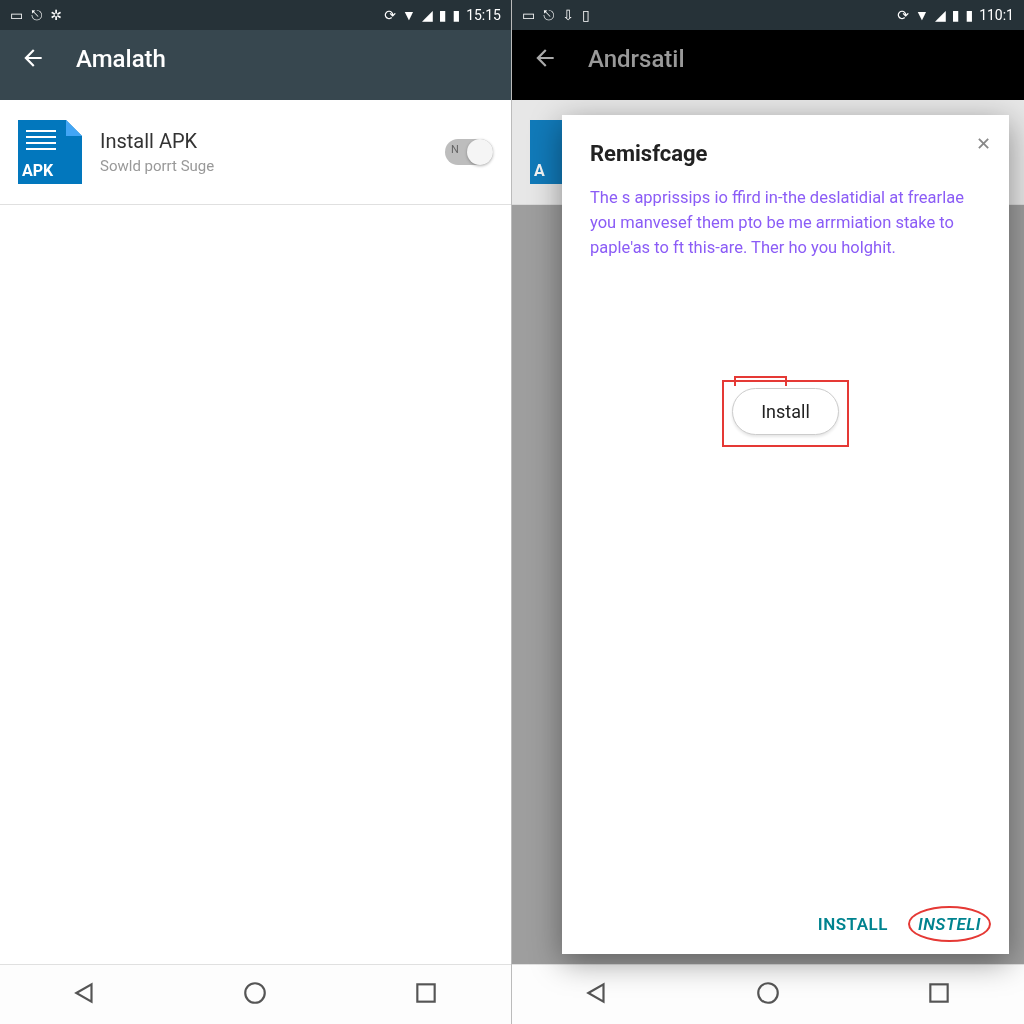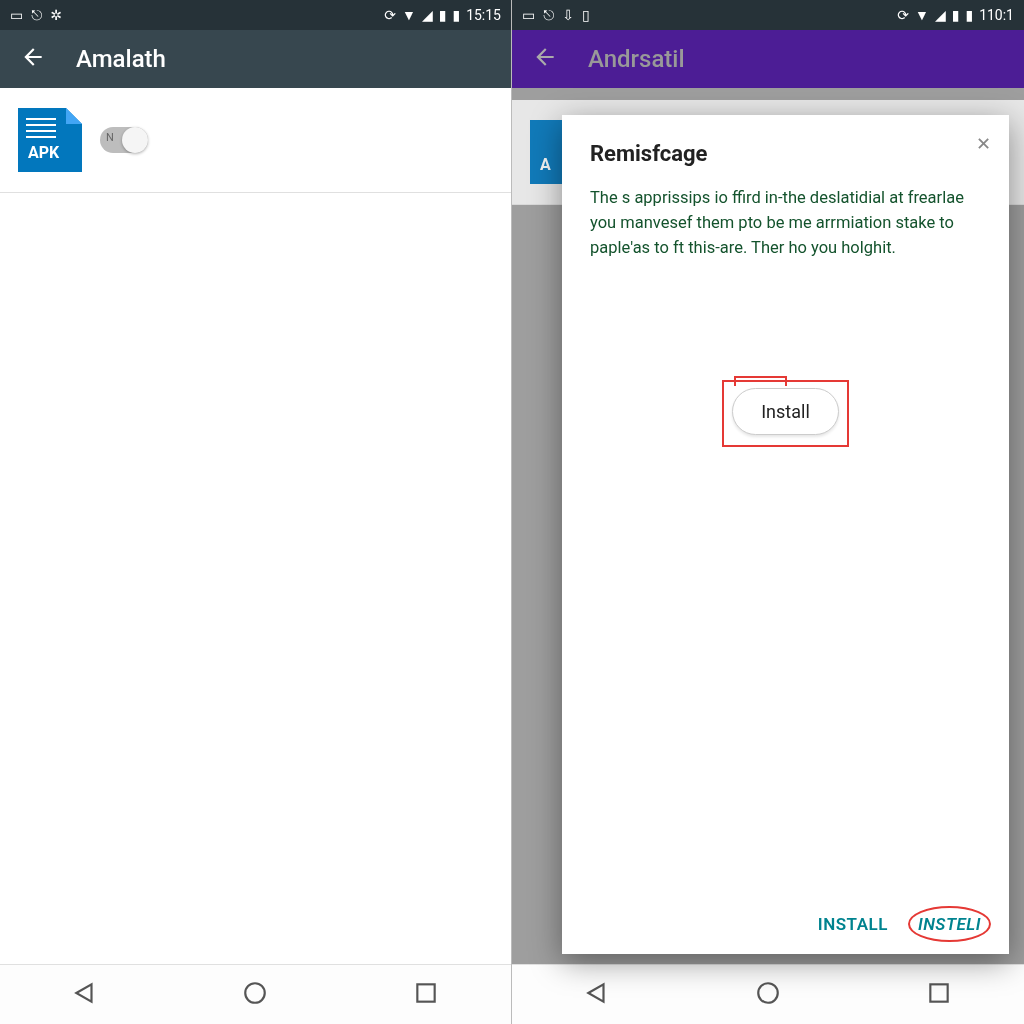--- a/index.html
+++ b/index.html
@@ -7,30 +7,30 @@
 .screen { width: 512px; height: 1024px; display: flex; flex-direction: column; position: relative; }
 .left-screen { border-right: 1px solid #bbb; }
 
 
 .status-bar { height: 30px; background: #263238; color: #fff; display: flex; align-items: center; padding: 0 10px; font-size: 14px; }
 .status-left { display: flex; gap: 8px; }
 .status-right { margin-left: auto; display: flex; gap: 6px; align-items: center; }
 .status-icon { display: inline-block; }
 
 
-.app-bar { height: 58px; background: #37474F; color: #fff; display: flex; align-items: center; padding: 4px 20px; gap: 30px; }
+.app-bar { height: 70px; background: #37474F; color: #fff; display: flex; padding: 15px 20px; gap: 30px; }
 .app-bar .back-icon svg { fill: #fff; }
 .app-bar .title { font-size: 24px; font-weight: 500; }
-.right-screen .app-bar { background: #4c1d95; }
+.right-screen .app-bar { background: #000000; }
 .right-screen .app-bar .title { color: #999; }
 
 
 .content { flex: 1; background: #fff; }
 .settings-row { display: flex; align-items: center; padding: 20px 18px; gap: 18px; border-bottom: 1px solid #e0e0e0; }
-.apk-icon { width: 64px; height: 64px; background: #0277BD; color: #fff; display: flex; flex-direction: column; justify-content: flex-end; padding: 10px; font-size: 16px; font-weight: 700; position: relative; }
+.apk-icon { width: 64px; height: 64px; background: #0277BD; color: #fff; display: flex; flex-direction: column; justify-content: flex-end; padding: 4px; font-size: 16px; font-weight: 700; position: relative; }
 .apk-icon::before { content:""; position:absolute; top:0; right:0; border-style:solid; border-width:0 16px 16px 0; border-color: transparent #fff transparent transparent; }
 .apk-icon::after { content:""; position:absolute; top:0; right:0; border-style:solid; border-width:16px 0 0 16px; border-color: transparent transparent transparent #42A5F5; }
 .apk-lines { position:absolute; top:10px; left:8px; width:30px; height:20px; background: repeating-linear-gradient(#fff 0 2px, transparent 2px 6px); }
 .row-text { flex: 1; }
 .row-title { font-size: 20px; color: #333; margin-bottom: 4px; }
 .row-sub { font-size: 15px; color: #999; }
 .toggle { width: 48px; height: 26px; background: #bdbdbd; border-radius: 13px; position: relative; }
 .toggle::after { content:""; position:absolute; width:26px; height:26px; background:#f5f5f5; border-radius:50%; right:0; top:0; box-shadow:0 1px 3px rgba(0,0,0,.3); }
 .toggle .toggle-label { position:absolute; left:6px; top:4px; font-size:11px; color:#666; }
 
@@ -39,21 +39,21 @@
 .nav-icon svg { fill: none; stroke: #555; stroke-width: 2; }
 .right-screen .app-bar { position: relative; z-index: 2; }
 .bg-row { position:absolute; top:100px; left:0; right:0; }
 .bg-row .settings-row { opacity: .9; background:#f0f0f0; }
 .bg-toggle { width: 48px; height: 26px; background: #bdbdbd; border-radius: 13px; position: relative; }
 .bg-toggle::after { content:""; position:absolute; width:26px; height:26px; background:#f5f5f5; border-radius:50%; right:0; top:0; box-shadow:0 1px 3px rgba(0,0,0,.3); }
 
 .dialog { position: absolute; top: 115px; left: 50px; right: 15px; bottom: 70px; background: #fff; box-shadow: 0 8px 30px rgba(0,0,0,.4); display:flex; flex-direction:column; padding: 26px 28px 20px 28px; z-index:5; }
 .dialog-title { font-size: 22px; font-weight: 700; color: #222; margin-bottom: 20px; }
 .dialog-close { position:absolute; top:18px; right:18px; color:#888; font-size:18px; cursor:pointer; }
-.dialog-body { font-size: 16.5px; line-height: 1.5; color: #14532d; }
+.dialog-body { font-size: 16.5px; line-height: 1.5; color: #8b5cf6; }
 .install-pill-wrap { display:flex; justify-content:center; margin-top:120px; }
 .install-highlight { border: 2px solid #e53935; padding: 6px 8px 10px 8px; position:relative; }
 .install-highlight::before { content:""; position:absolute; top:-6px; left:10px; right:60px; height:8px; border:2px solid #e53935; border-bottom:none; }
 .install-pill { background:#fff; border:1px solid #ccc; border-radius: 26px; padding: 12px 28px; font-size: 18px; color:#222; box-shadow: 0 2px 3px rgba(0,0,0,.1); }
 .dialog-actions { margin-top:auto; display:flex; justify-content:flex-end; gap: 30px; padding-top: 20px; }
 .dialog-action { color: #00838F; font-size: 17px; font-weight: 600; letter-spacing: .5px; cursor:pointer; }
 .circled { position:relative;font-style:italic; }
 .circled::after { content:""; position:absolute; left:-10px; right:-10px; top:-8px; bottom:-8px; border:2px solid #e53935; border-radius:50%; }
 
 .right-screen .content { background:#9e9e9e; }
@@ -85,20 +85,24 @@
         </svg>
     </span>
     <span class="title">Amalath</span>
   </div>
 
   <div class="content">
     <div class="settings-row">
       <div class="apk-icon">
         <span class="apk-lines"></span>
         <span>APK</span>
+      </div>
+      <div class="row-text">
+        <div class="row-title">Install APK</div>
+        <div class="row-sub">Sowld porrt Suge</div>
       </div>
       <div class="toggle">
         <span class="toggle-label">N</span>
       </div>
     </div>
   </div>
 
   <div class="nav-bar">
     <span class="nav-icon"><svg width="26" height="26" viewBox="0 0 24 24">
           <path d="M4 12 L18 4 L18 20 Z"></path>

